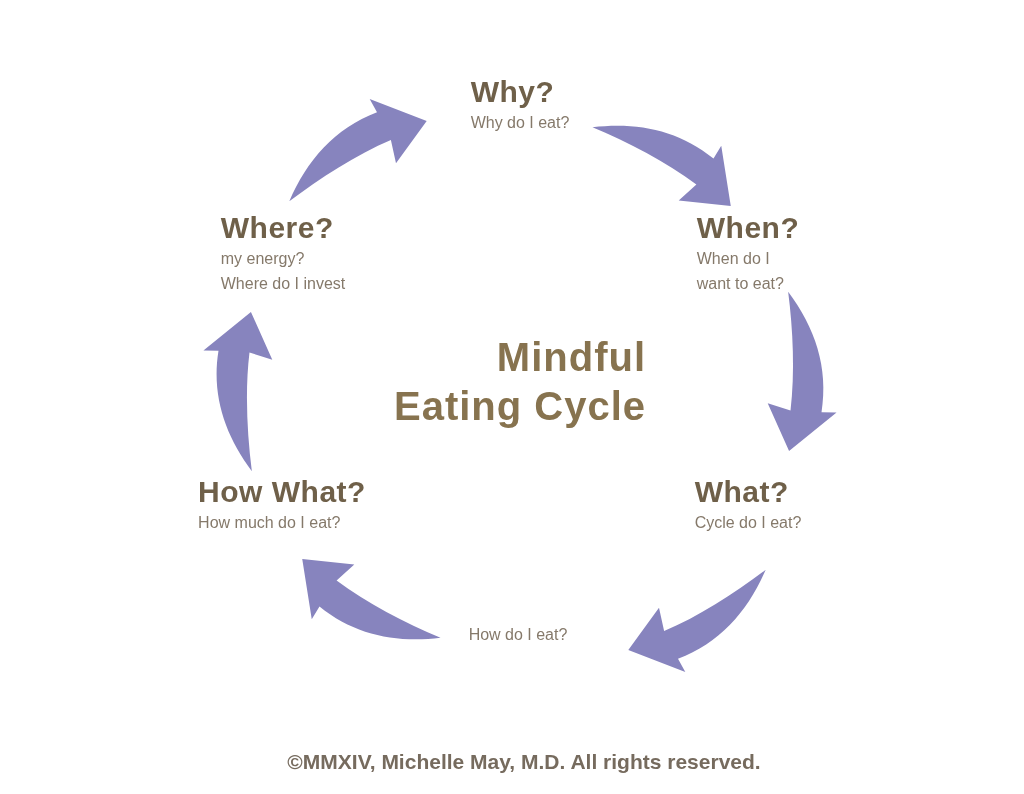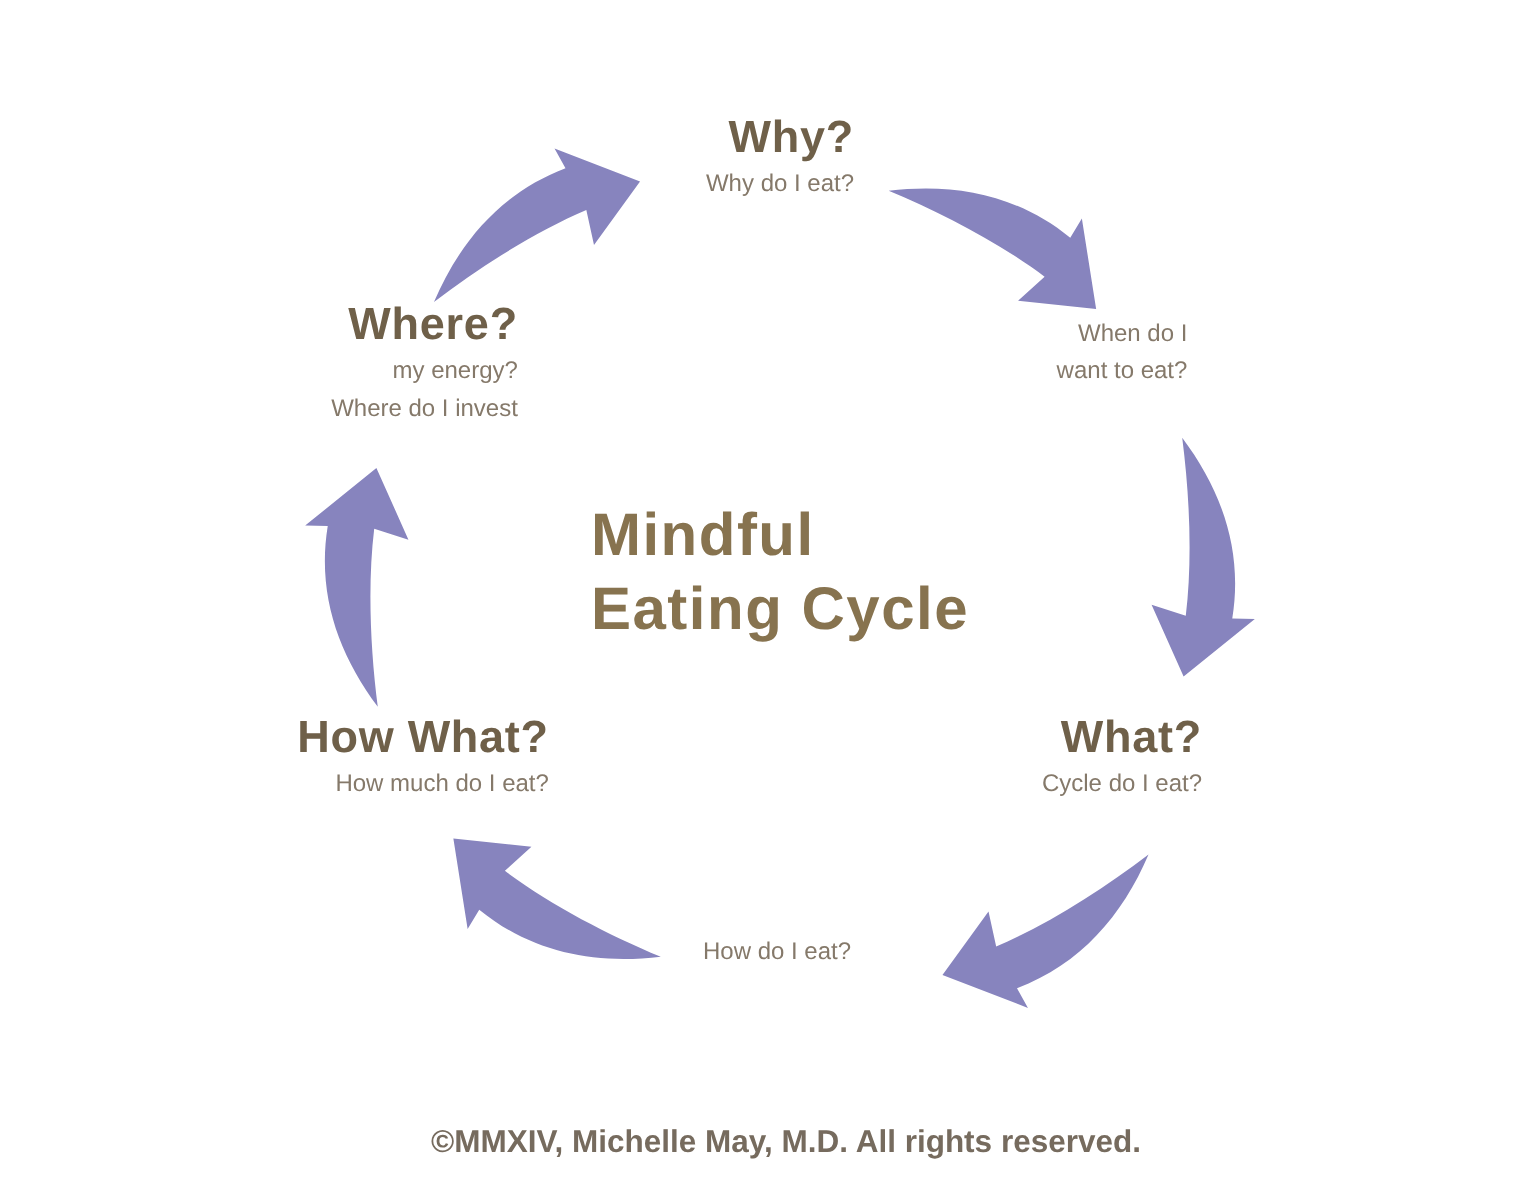--- a/index.html
+++ b/index.html
@@ -7,40 +7,40 @@
     position:relative;
     width:1024px;height:794px;
     margin:0 auto;
     background:#ffffff;
     font-family:"Liberation Sans", sans-serif;
     overflow:hidden;
   }
   .node{
     position:absolute;
     transform:translateX(-50%);
-    text-align:right;
+    text-align:left;
     white-space:nowrap;
   }
   .node .heading{
     font-size:30px;
     font-weight:bold;
     line-height:36px;
     color:var(--heading,#6F6049);
     letter-spacing:0.5px;
   }
   .node .sub{
     font-size:16px;
     line-height:25px;
     color:var(--subtext,#85796A);
   }
   .center-title{
     position:absolute;
     left:520px;top:333px;
     transform:translateX(-50%);
-    text-align:left;
+    text-align:right;
     font-size:40px;
     font-weight:bold;
     line-height:49px;
     letter-spacing:1px;
     color:var(--title,#87734F);
     white-space:nowrap;
   }
   .footer{
     position:absolute;
     left:524px;top:750px;
@@ -111,39 +111,40 @@
         </g>
       </svg>
   </div>
 
   <div class="node" style="left:520px;top:74px">
     <div class="heading">Why?</div>
     <div class="sub">Why do I eat?</div>
   </div>
 
   <div class="node" style="left:748px;top:210px">
+    <div class="heading">When?</div>
     <div class="sub">When do I</div>
     <div class="sub">want to eat?</div>
   </div>
 
   <div class="node" style="left:748px;top:474px">
     <div class="heading">What?</div>
     <div class="sub">Cycle do I eat?</div>
   </div>
 
   <div class="node" style="left:518px;top:622px">
     <div class="sub">How do I eat?</div>
   </div>
 
   <div class="node" style="left:282px;top:474px">
     <div class="heading">How What?</div>
     <div class="sub">How much do I eat?</div>
   </div>
 
-  <div class="node" style="left:283px;top:199px">
+  <div class="node" style="left:283px;top:210px">
     <div class="heading">Where?</div>
     <div class="sub">my energy?</div>
     <div class="sub">Where do I invest</div>
   </div>
 
   <div class="center-title">
     <div>Mindful</div>
     <div>Eating Cycle</div>
   </div>
 

